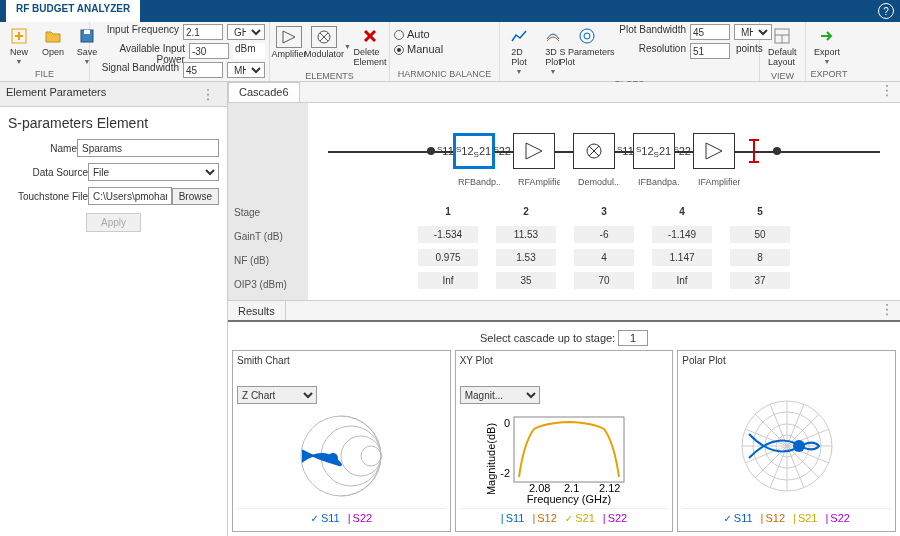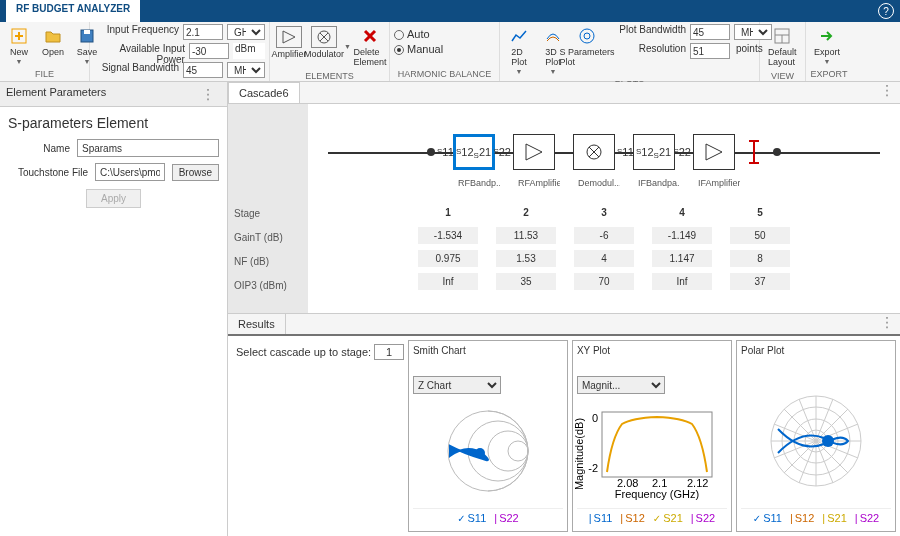--- a/index.html
+++ b/index.html
@@ -16,21 +16,21 @@
 .ts-btn-label{font-size:9px;color:#333}
 .sysparam-row{display:flex;align-items:flex-start;gap:4px;height:18px}
 .sysparam-label{font-size:10px;text-align:right;width:110px;color:#333}
 .sysparam-input{width:40px;height:16px;border:1px solid #999;padding:0 2px;font-size:10px}
 .sysparam-unit{width:38px;height:16px;border:1px solid #999;font-size:10px;padding:0 2px;background:#fff}
 .main{display:flex;height:454px}
 .left-panel{width:228px;border-right:1px solid #ccc;background:#fff;display:flex;flex-direction:column}
 .panel-header{background:#eee;padding:4px 6px;font-size:11px;border-bottom:1px solid #ccc}
 .param-body{padding:8px}
 .param-title{font-size:14px;margin-bottom:8px}
-.param-row{display:flex;align-items:center;gap:7px;margin-bottom:6px}
+.param-row{display:flex;align-items:center;gap:0;margin-bottom:6px}
 .param-label{width:80px;text-align:right;font-size:10px}
 .param-input{flex:1;height:18px;border:1px solid #999;padding:0 4px;font-size:10px}
 .param-select{flex:1;height:18px;border:1px solid #999;font-size:10px;background:#fff}
 .apply-btn{display:block;margin:8px auto;padding:3px 14px;border:1px solid #ccc;background:#f0f0f0;color:#aaa;font-size:10px}
 .right-area{flex:1;display:flex;flex-direction:column;overflow:hidden}
 .tab-row{display:flex;height:22px;border-bottom:1px solid #ccc;background:#f5f5f5}
 .tab{padding:3px 10px;background:#fff;border:1px solid #ccc;border-bottom:none;font-size:10px;display:flex;align-items:center;gap:4px}
 .cascade-area{display:flex;height:210px;border-bottom:1px solid #ccc}
 .stage-labels{width:80px;background:#e8e8e8;display:flex;flex-direction:column;padding-top:100px}
 .stage-label{height:24px;padding:4px 6px;font-size:10px;color:#555}
@@ -44,27 +44,27 @@
 .chain-term::before,.chain-term::after{content:"";position:absolute;width:10px;height:2px;background:#c00;left:-4px}
 .chain-term::before{top:0}.chain-term::after{bottom:0}
 .node-labels{display:flex;justify-content:center;gap:18px;margin-top:8px}
 .node-label{width:42px;text-align:center;font-size:9px;color:#555;overflow:hidden;white-space:nowrap}
 .data-grid{display:grid;grid-template-columns:repeat(5,60px);gap:6px 18px;justify-content:center;margin-top:16px}
 .data-cell{text-align:center;font-size:10px;padding:3px;background:#f0f0f0}
 .data-header{background:transparent;font-weight:bold}
 .results-tabs{display:flex;height:22px;background:#f5f5f5;border-bottom:2px solid #737373}
 .results-tab{padding:3px 10px;font-size:10px;border-right:1px solid #ccc;display:flex;align-items:center;gap:3px}
 .results-tab.active{background:#fff;border-top:2px solid #0078d4}
-.sp-body{flex:1;display:flex;flex-direction:row;padding:4px}
+.sp-body{flex:1;display:flex;flex-direction:column;padding:4px}
 .cascade-sel{text-align:center;padding:4px;font-size:10px}
 .cascade-sel input{width:30px;border:1px solid #999;height:16px;text-align:center}
 .plots{display:flex;gap:4px;flex:1}
 .plot-box{flex:1;border:1px solid #aaa;display:flex;flex-direction:column;padding:4px}
 .plot-title{font-size:10px;margin-bottom:20px}
-.plot-dd{width:88px;height:18px;border:1px solid #999;font-size:10px;margin-bottom:2px}
+.plot-dd{width:80px;height:18px;border:1px solid #999;font-size:10px;margin-bottom:2px}
 .plot-canvas{flex:1;display:flex;align-items:center;justify-content:center;position:relative}
 .plot-legend{display:flex;gap:8px;justify-content:center;padding:3px 0;font-size:9px;border-top:1px solid #eee;margin-top:2px}
 .leg-item{display:flex;align-items:center;gap:2px}
 .leg-chk{font-size:10px}
 .browse-btn{padding:2px 6px;border:1px solid #999;font-size:10px;background:#f0f0f0}
 .dots{color:#888;font-size:14px;padding:0 6px;cursor:pointer}
 .dd-arrow{font-size:7px;color:#666}
 .radio{width:10px;height:10px;border:1px solid #666;border-radius:50%;display:inline-block;margin-right:3px;vertical-align:middle}
 .radio.on::after{content:"";display:block;width:4px;height:4px;background:#333;border-radius:50%;margin:2px}
 svg{overflow:visible}
@@ -261,20 +261,24 @@
         <span>Element Parameters</span>
         <span class="dots">⋮</span>
       </div>
     <div class="param-body">
       <div class="param-title">S-parameters Element</div>
       <div class="param-row">
           <span class="param-label">Name</span>
           <input class="param-input" value="Sparams" style="">
         </div>
       <div class="param-row">
+          <span class="param-label">Data Source</span>
+          <select class="param-select"><option>File</option></select>
+        </div>
+      <div class="param-row">
           <span class="param-label">Touchstone File</span>
           <input class="param-input" style="flex: 1 1 0%; min-width: 0px;" value="C:\Users\pmohanku\OneD">
           <button class="browse-btn">Browse</button>
         </div>
       <button class="apply-btn">Apply</button>
     </div>
   </div>
   <div class="right-area">
     <div class="tab-row">
         <div class="tab">

